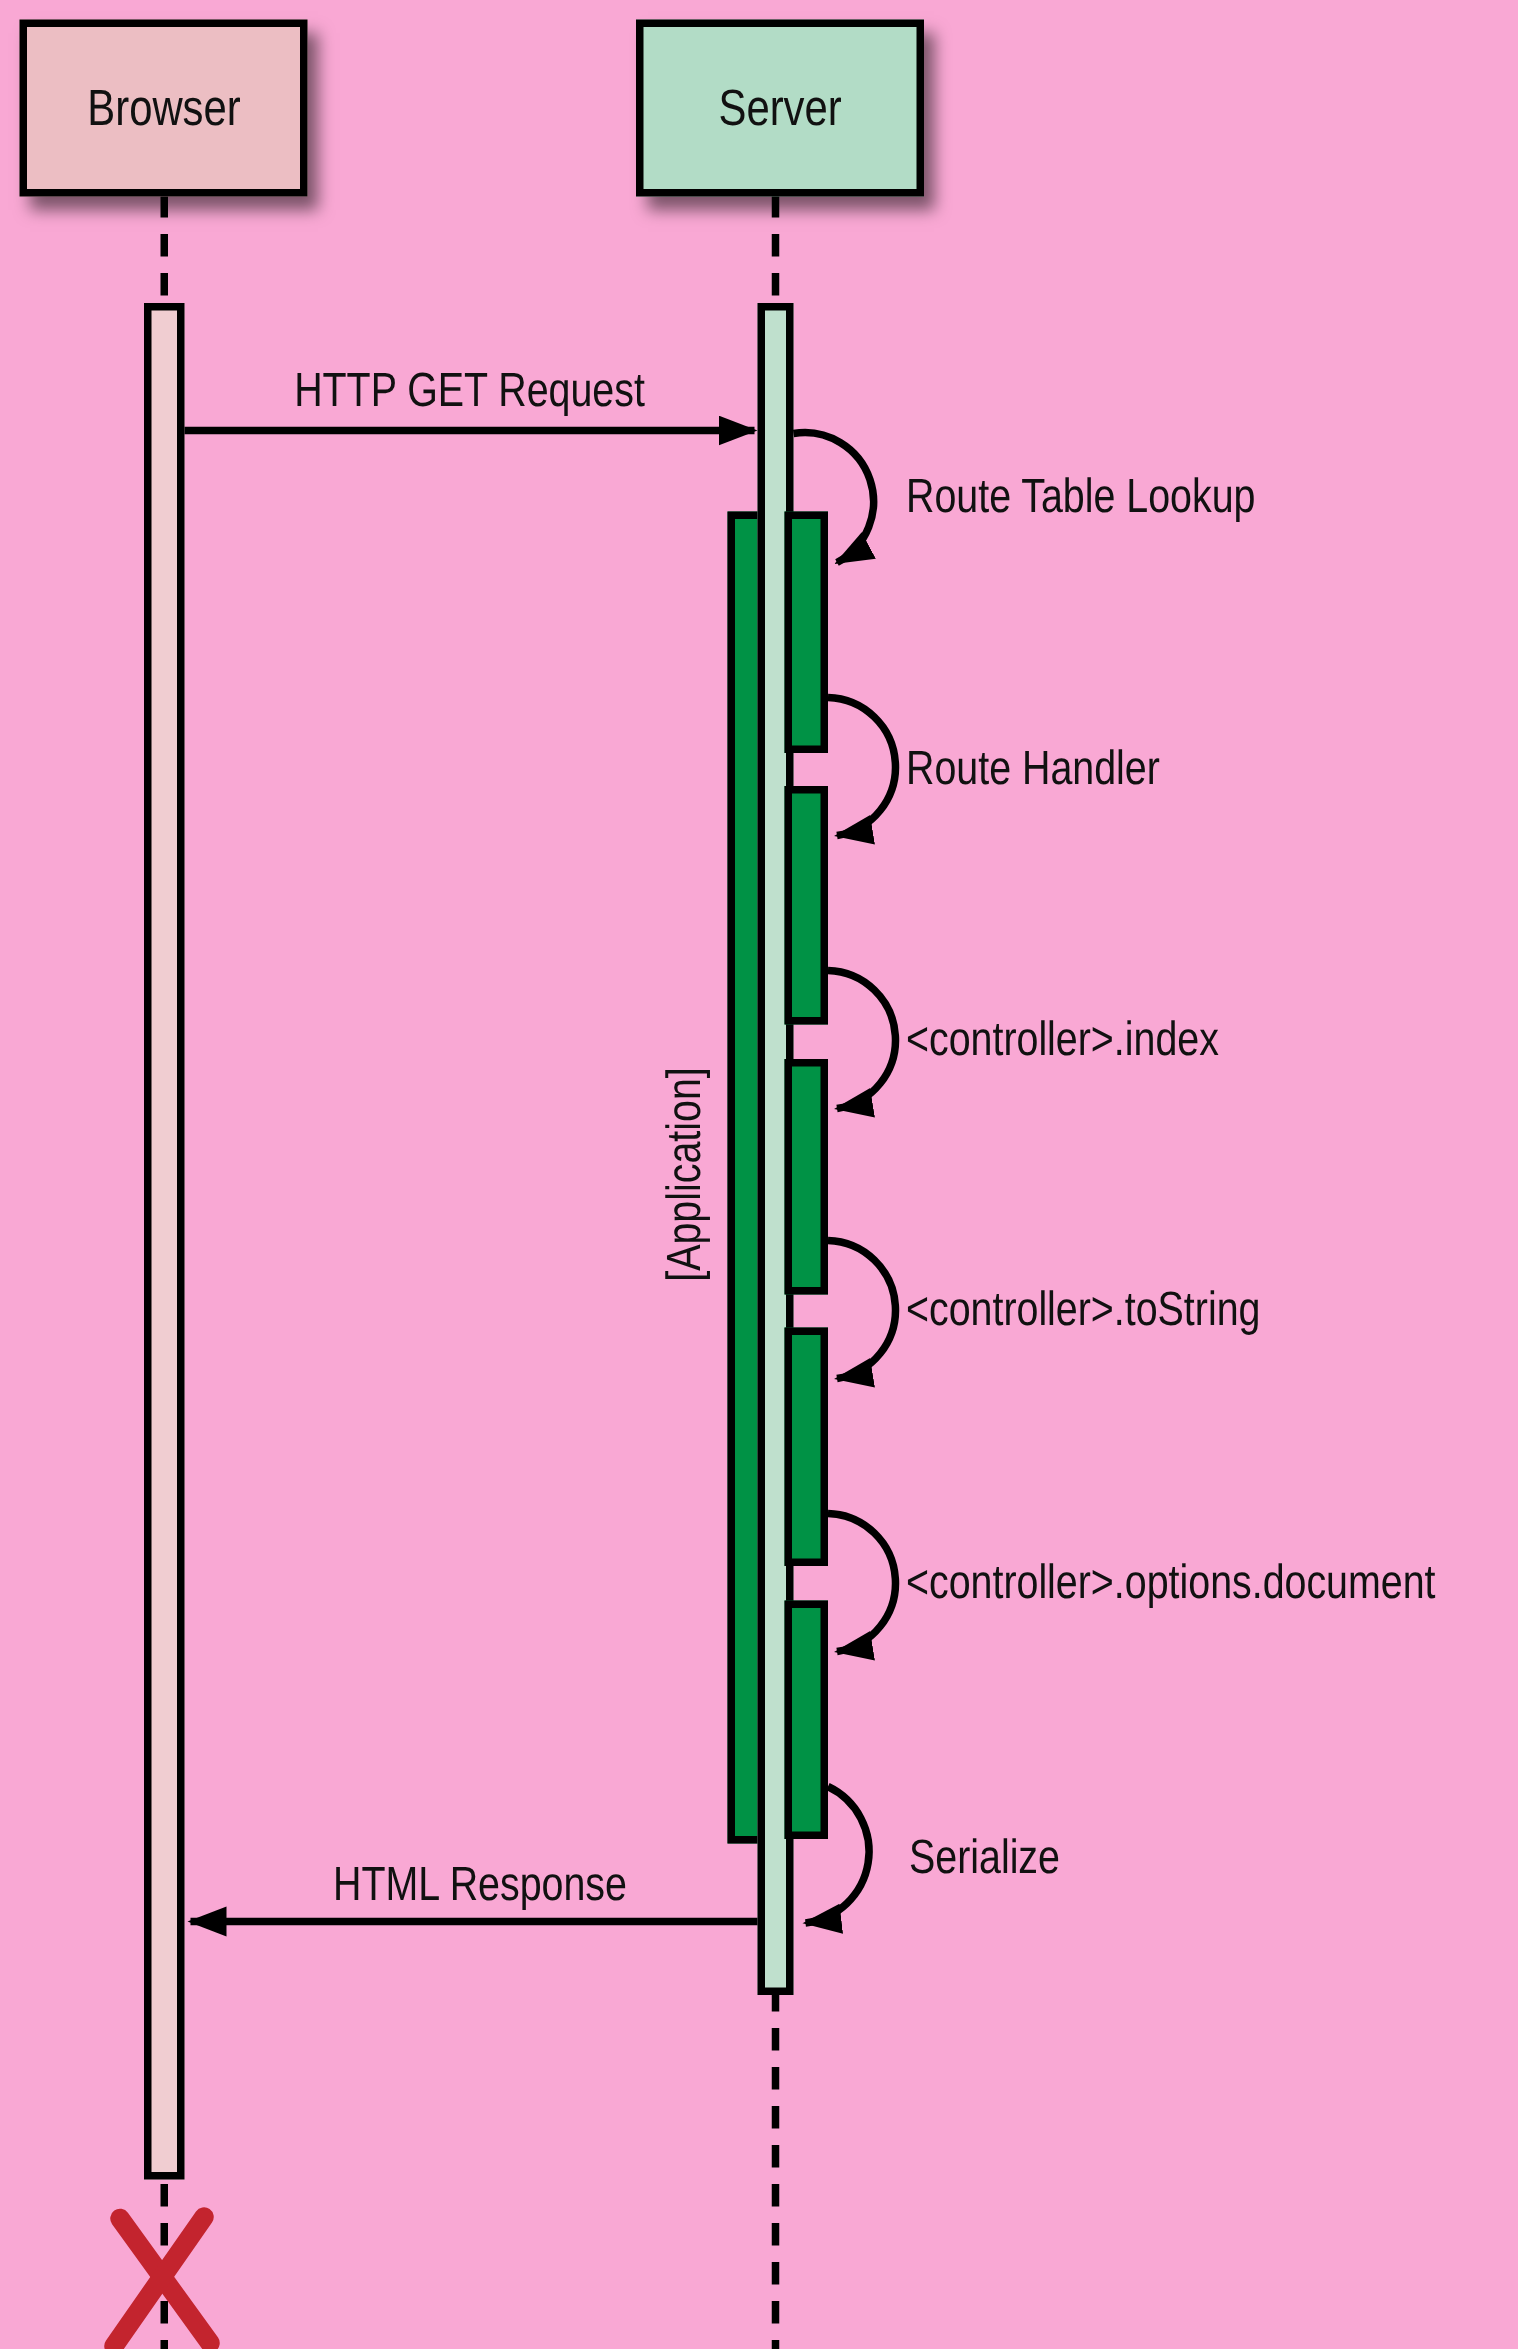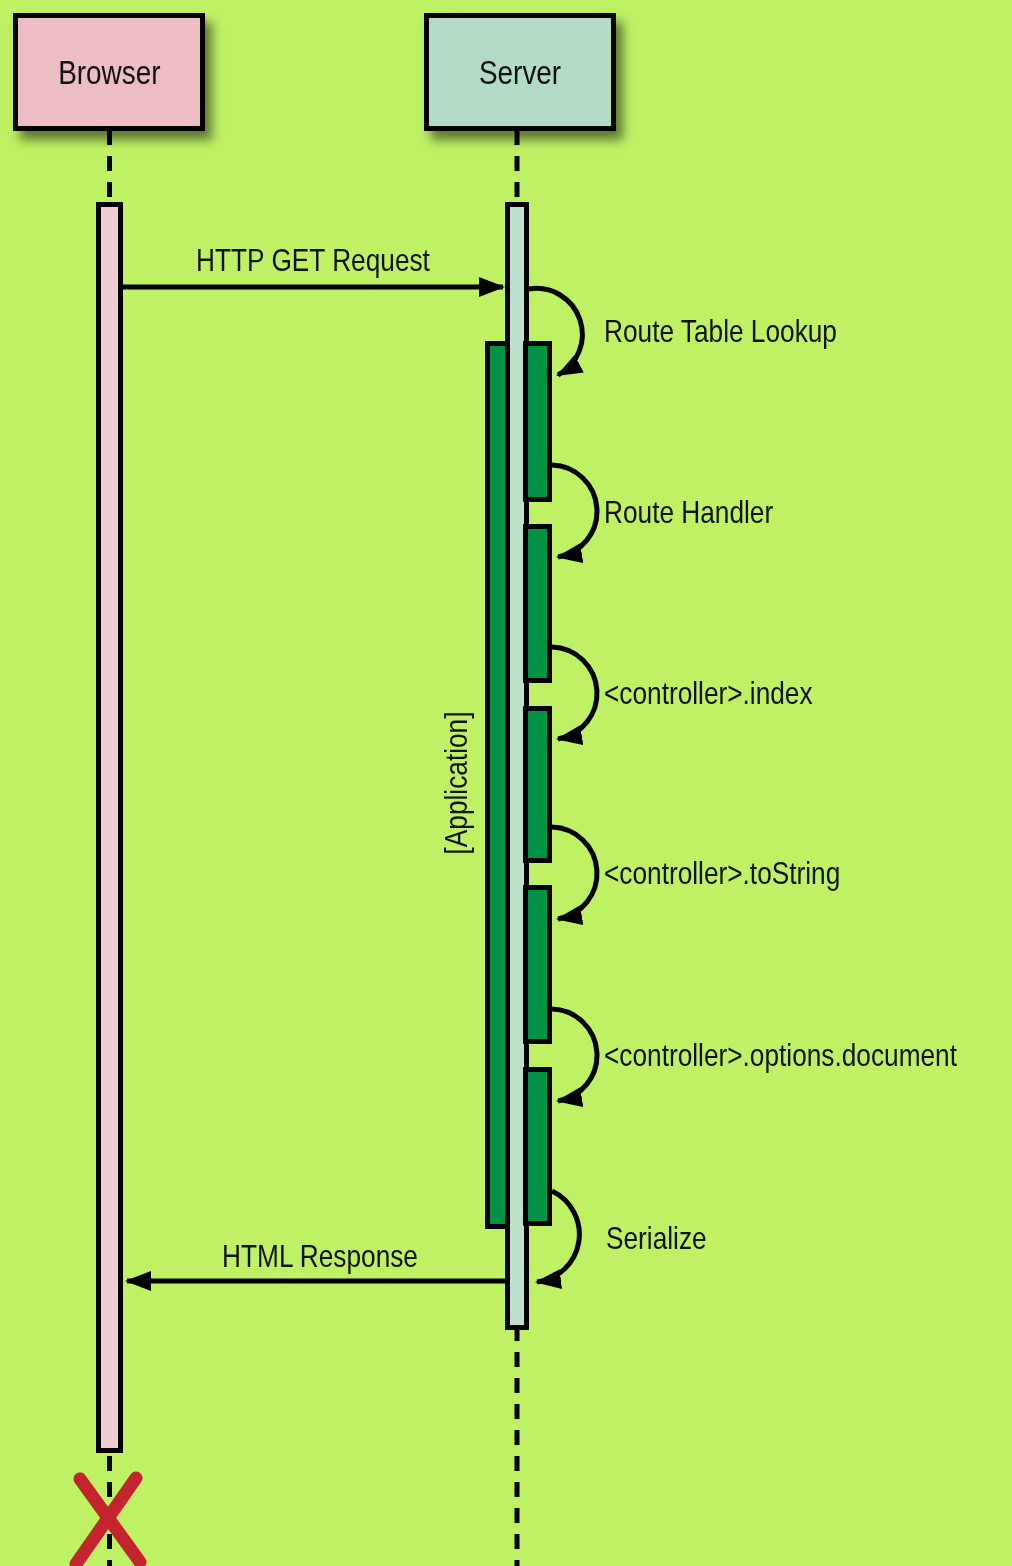--- a/index.html
+++ b/index.html
@@ -11,21 +11,21 @@
     --dark-green:#009245;
     --red-x:#c3242e;
     --text:#111111;
   }
   *{margin:0;padding:0;box-sizing:border-box;}
   html,body{background:#ffffff;}
   body{font-family:"Liberation Sans", sans-serif;}
   .stage{
     position:relative;
     width:1012px;height:1566px;
-    background:#bef264;
+    background:#f9a8d4;
     overflow:hidden;
     padding-left:10px;
   }
   .layer{position:absolute;left:0;top:0;width:1012px;height:1566px;}
   .lifeline{stroke:var(--stroke);stroke-width:5;stroke-dasharray:15 11;}
   .msgline{stroke:var(--stroke);stroke-width:5;fill:none;}
   .loop{stroke:var(--stroke);stroke-width:5;fill:none;}
   .xstroke{stroke:var(--red-x);stroke-width:13;stroke-linecap:round;}
 
   .actor-box{

